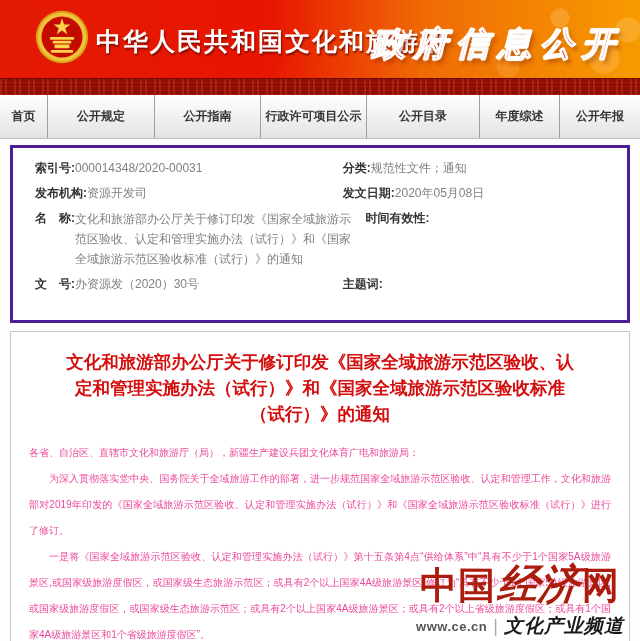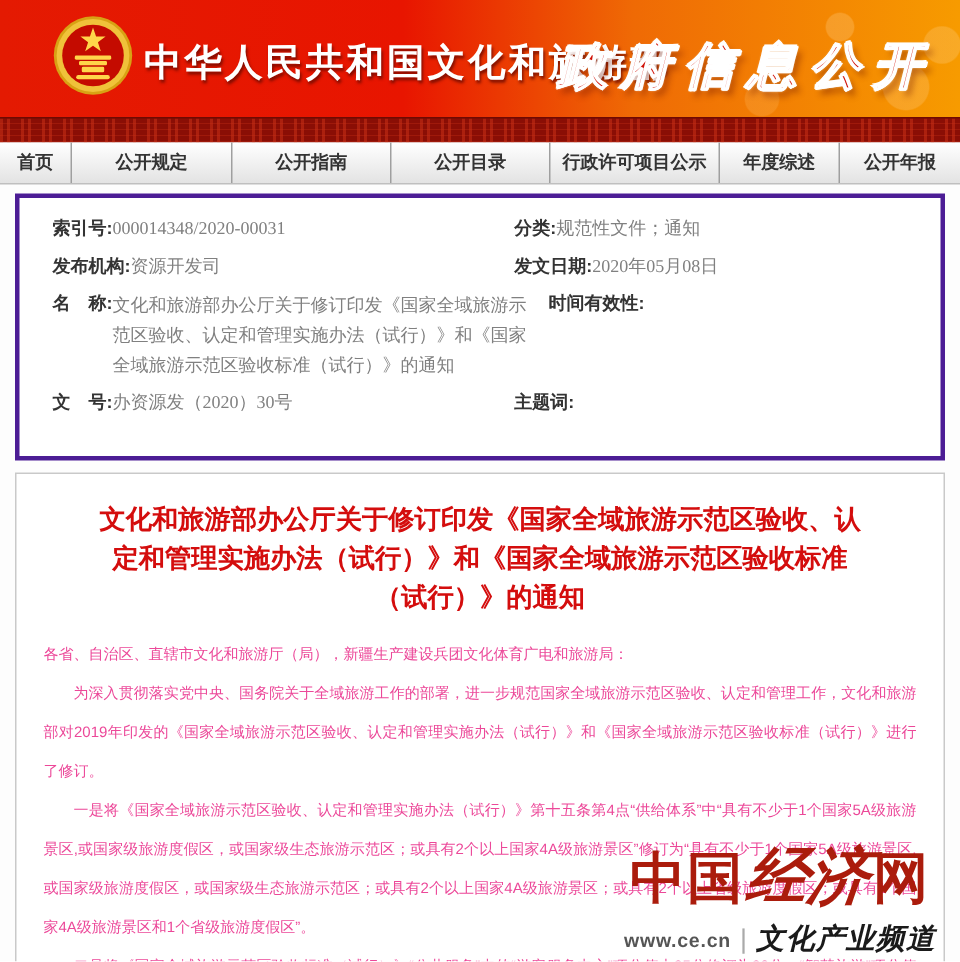--- a/index.html
+++ b/index.html
@@ -38,21 +38,21 @@
   .meander{
     height:17px;
     background:
       repeating-linear-gradient(90deg, rgba(199,47,22,.55) 0 2px, transparent 2px 5px, rgba(199,47,22,.55) 5px 7px, transparent 7px 14px),
       repeating-linear-gradient(0deg, rgba(199,47,22,.35) 0 1px, transparent 1px 4px),
       #8a0e05;
     border-top:1px solid #6f0a03;
   }
 
   
-  .nav{ display:flex; height:28px; background:linear-gradient(#ffffff,#e3e3e3); border-bottom:1px solid #bfbfbf; }
+  .nav{ display:flex; height:44px; background:linear-gradient(#ffffff,#e3e3e3); border-bottom:1px solid #bfbfbf; }
   .nav a{
     display:flex; align-items:center; justify-content:center;
     font-size:12px; font-weight:bold; color:#333; text-decoration:none;
     border-right:1px solid #9f9f9f; cursor:pointer; white-space:nowrap;
   }
   .nav a:nth-child(1){ width:48px; }
   .nav a:nth-child(2){ width:107px; }
   .nav a:nth-child(3){ width:106px; }
   .nav a:nth-child(4){ width:106px; }
   .nav a:nth-child(5){ width:113px; }
@@ -64,21 +64,21 @@
     margin:6px 10px 0; background:#fff; border:3px solid #4c1d95;
     padding:11px 22px 26px; font-size:12px; color:#808080;
   }
   .meta-row{ display:flex; align-items:flex-start; line-height:19px; margin-bottom:6px; }
   .meta-row:last-child{ margin-bottom:0; }
   .meta-cell{ display:flex; align-items:flex-start; }
   .meta-cell.left{ flex:1; padding-right:8px; }
   .meta-cell.right{ width:46%;text-align:right; }
   .meta-row.name-row .meta-cell.right{ width:42%; }
   .meta-label{ font-weight:bold; color:#333; white-space:nowrap; }
-  .meta-value{ color:#808080;font-family:Liberation Serif, serif; }
+  .meta-value{ color:#808080; }
   .meta-row.name-row .meta-value{ line-height:20px; }
 
   
   .doc-box{
     margin:8px 10px 0; background:#fff; border:1px solid #c9c9c9;
     padding:13px 18px 40px; min-height:370px;
   }
   .doc-title{
     max-width:520px; margin:4px auto 13px; text-align:center;
     font-size:17.5px; line-height:26px; font-weight:bold; color:#d40d0d;
@@ -118,22 +118,22 @@
     <div class="ministry-title">中华人民共和国文化和旅游部</div>
     <div class="gov-open">政府信息公开</div>
   </header>
 
   <div class="meander"></div>
 
   <nav class="nav">
     <a href="#">首页</a>
     <a href="#">公开规定</a>
     <a href="#">公开指南</a>
+    <a href="#">行政许可项目公示</a>
     <a href="#">公开目录</a>
-    <a href="#">行政许可项目公示</a>
     <a href="#">年度综述</a>
     <a href="#">公开年报</a>
   </nav>
 
   <section class="meta-box">
     <div class="meta-row">
       <div class="meta-cell left">
         <span class="meta-label">索引号:</span>
         <span class="meta-value">000014348/2020-00031</span>
       </div>

